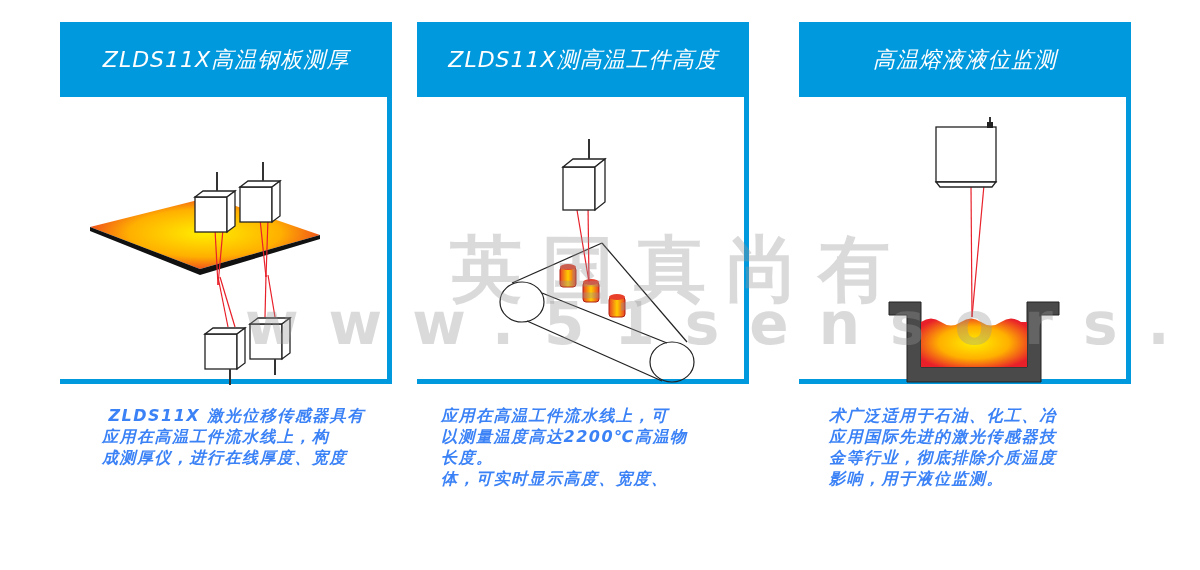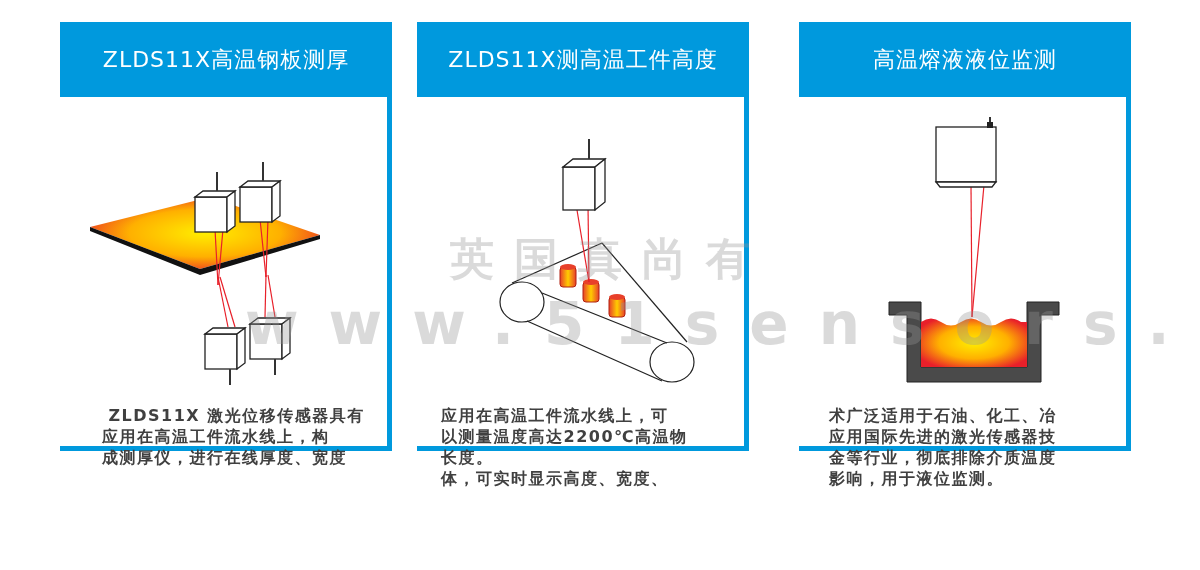--- a/index.html
+++ b/index.html
@@ -1,30 +1,30 @@
 <!DOCTYPE html>
 <html><head>
 <meta charset="utf-8">
 <style>
   html, body { margin: 0; padding: 0; background: #ffffff; }
   body { width: 1200px; height: 570px; position: relative; overflow: hidden;
          font-family: "DejaVu Sans", "Liberation Sans", sans-serif; }
-  .card { position: absolute; top: 22px; width: 332px; height: 429px; }
+  .card { position: absolute; top: 22px; width: 332px; height: 362px; font-style: italic; }
   .card .header { position: absolute; left: 0; top: 0; width: 332px; height: 75px;
                   background: var(--accent); color: #fff; display: flex;
                   align-items: center; justify-content: center;
                   font-size: 22px; letter-spacing: 1px; }
   .card .rborder { position: absolute; right: 0; top: 75px; width: 5px; bottom: 0; background: var(--accent); }
   .card .bborder { position: absolute; left: 0; right: 0; bottom: 0; height: 5px; background: var(--accent); }
   .card .illus { position: absolute; left: 10px; top: 95px; width: 310px; height: 270px; }
   .card .desc { position: absolute; left: 0; right: 5px; top: 383px;
-                font-size: 16px; line-height: 21px; color: #404040; font-weight: bold; letter-spacing: 1.5px; }
+                font-size: 16px; line-height: 21px; color: #3b82f6; font-weight: bold; letter-spacing: 1.5px; }
   .watermark { position: absolute; pointer-events: none; color: rgba(150,150,150,0.35);
                font-weight: bold; white-space: nowrap; }
-  .wm1 { left: 450px; top: 222px; font-size: 44px; letter-spacing: 20px; font-family: "DejaVu Sans", sans-serif; margin-top: 8px; }
+  .wm1 { left: 450px; top: 222px; font-size: 72px; letter-spacing: 20px; font-family: "DejaVu Sans", sans-serif; }
   .wm2 { left: 245px; top: 290px; font-size: 58px; letter-spacing: 30px; font-family: "DejaVu Sans", sans-serif; }
 </style>
 </head>
 <body>
 
 <svg width="0" height="0" style="position:absolute">
   <defs>
     <radialGradient id="hotGrad" cx="50%" cy="50%" r="60%">
       <stop offset="0%" stop-color="#ffee00"></stop>
       <stop offset="55%" stop-color="#ffb000"></stop>

